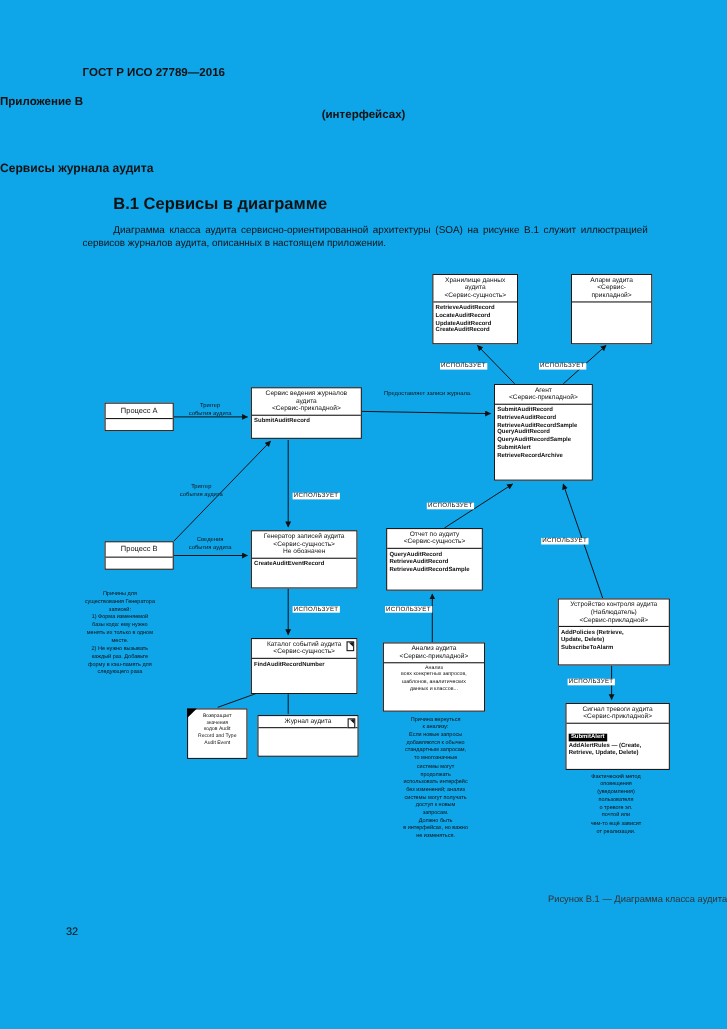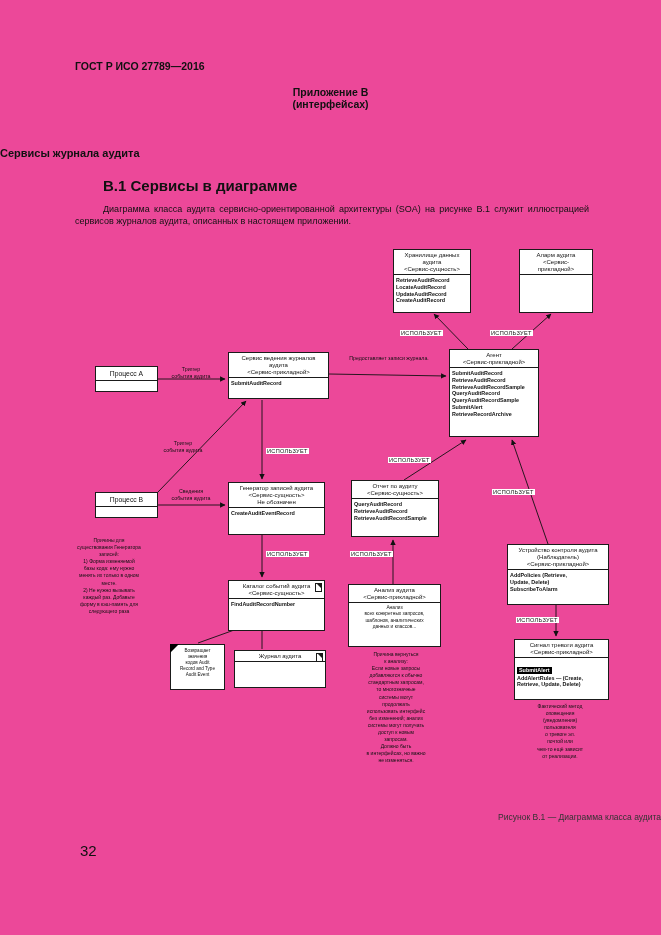--- a/index.html
+++ b/index.html
@@ -1,32 +1,32 @@
 <!DOCTYPE html>
 <html><head>
 <meta charset="utf-8">
 <style>
   * { box-sizing: border-box; }
   html,body { margin:0; padding:0; background:#ffffff; }
   .page {
-    position:relative; width:661px; height:935px; background:#ec4899;
+    position:relative; width:661px; height:935px; background:#0ea5e9;
     font-family:"Liberation Sans","DejaVu Sans",sans-serif; color:#111; overflow:hidden;
   }
   .abs { position:absolute; }
   .doc-header { left:75px; top:60px; font-size:10.5px; font-weight:700; }
-  .annex-label { left:0; right:0; top:86px; font-size:10.5px; font-weight:700; text-align:center; }
+  .annex-label { left:0; right:0; top:86px; font-size:10.5px; font-weight:700; text-align:left; }
   .annex-type { left:0; right:0; top:98px; font-size:10.5px; font-weight:700; text-align:center; }
   .main-title { left:0; right:0; top:147px; font-size:11px; font-weight:700; text-align:left; }
   .section-heading { left:103px; top:177px; font-size:15px; font-weight:700; }
   .paragraph {
     left:75px; top:204px; width:514px; font-size:9px; line-height:11.5px;
     text-align:justify; text-indent:28px;
   }
   .figure-caption { left:0; right:0; top:812px; font-size:8.5px; color:#333; text-align:right; }
-  .page-number { left:80px; top:842px; font-size:15px; }
+  .page-number { left:60px; top:842px; font-size:10px; }
 
   .wires { position:absolute; left:0; top:0; }
 
   .uml-box { position:absolute; border:1px solid #1a1a1a; background:#fff; }
   .uml-title {
     border-bottom:1px solid #1a1a1a; text-align:center; font-size:6px; line-height:1.18;
     padding:2px 1px 1px; white-space:pre-line;
   }
   .uml-methods { font-size:5.4px; line-height:1.25; padding:2px; white-space:pre-line; font-weight:700; }
   .uml-body-plain { font-size:4.8px; line-height:1.3; padding:2px; white-space:pre-line; text-align:center; }

